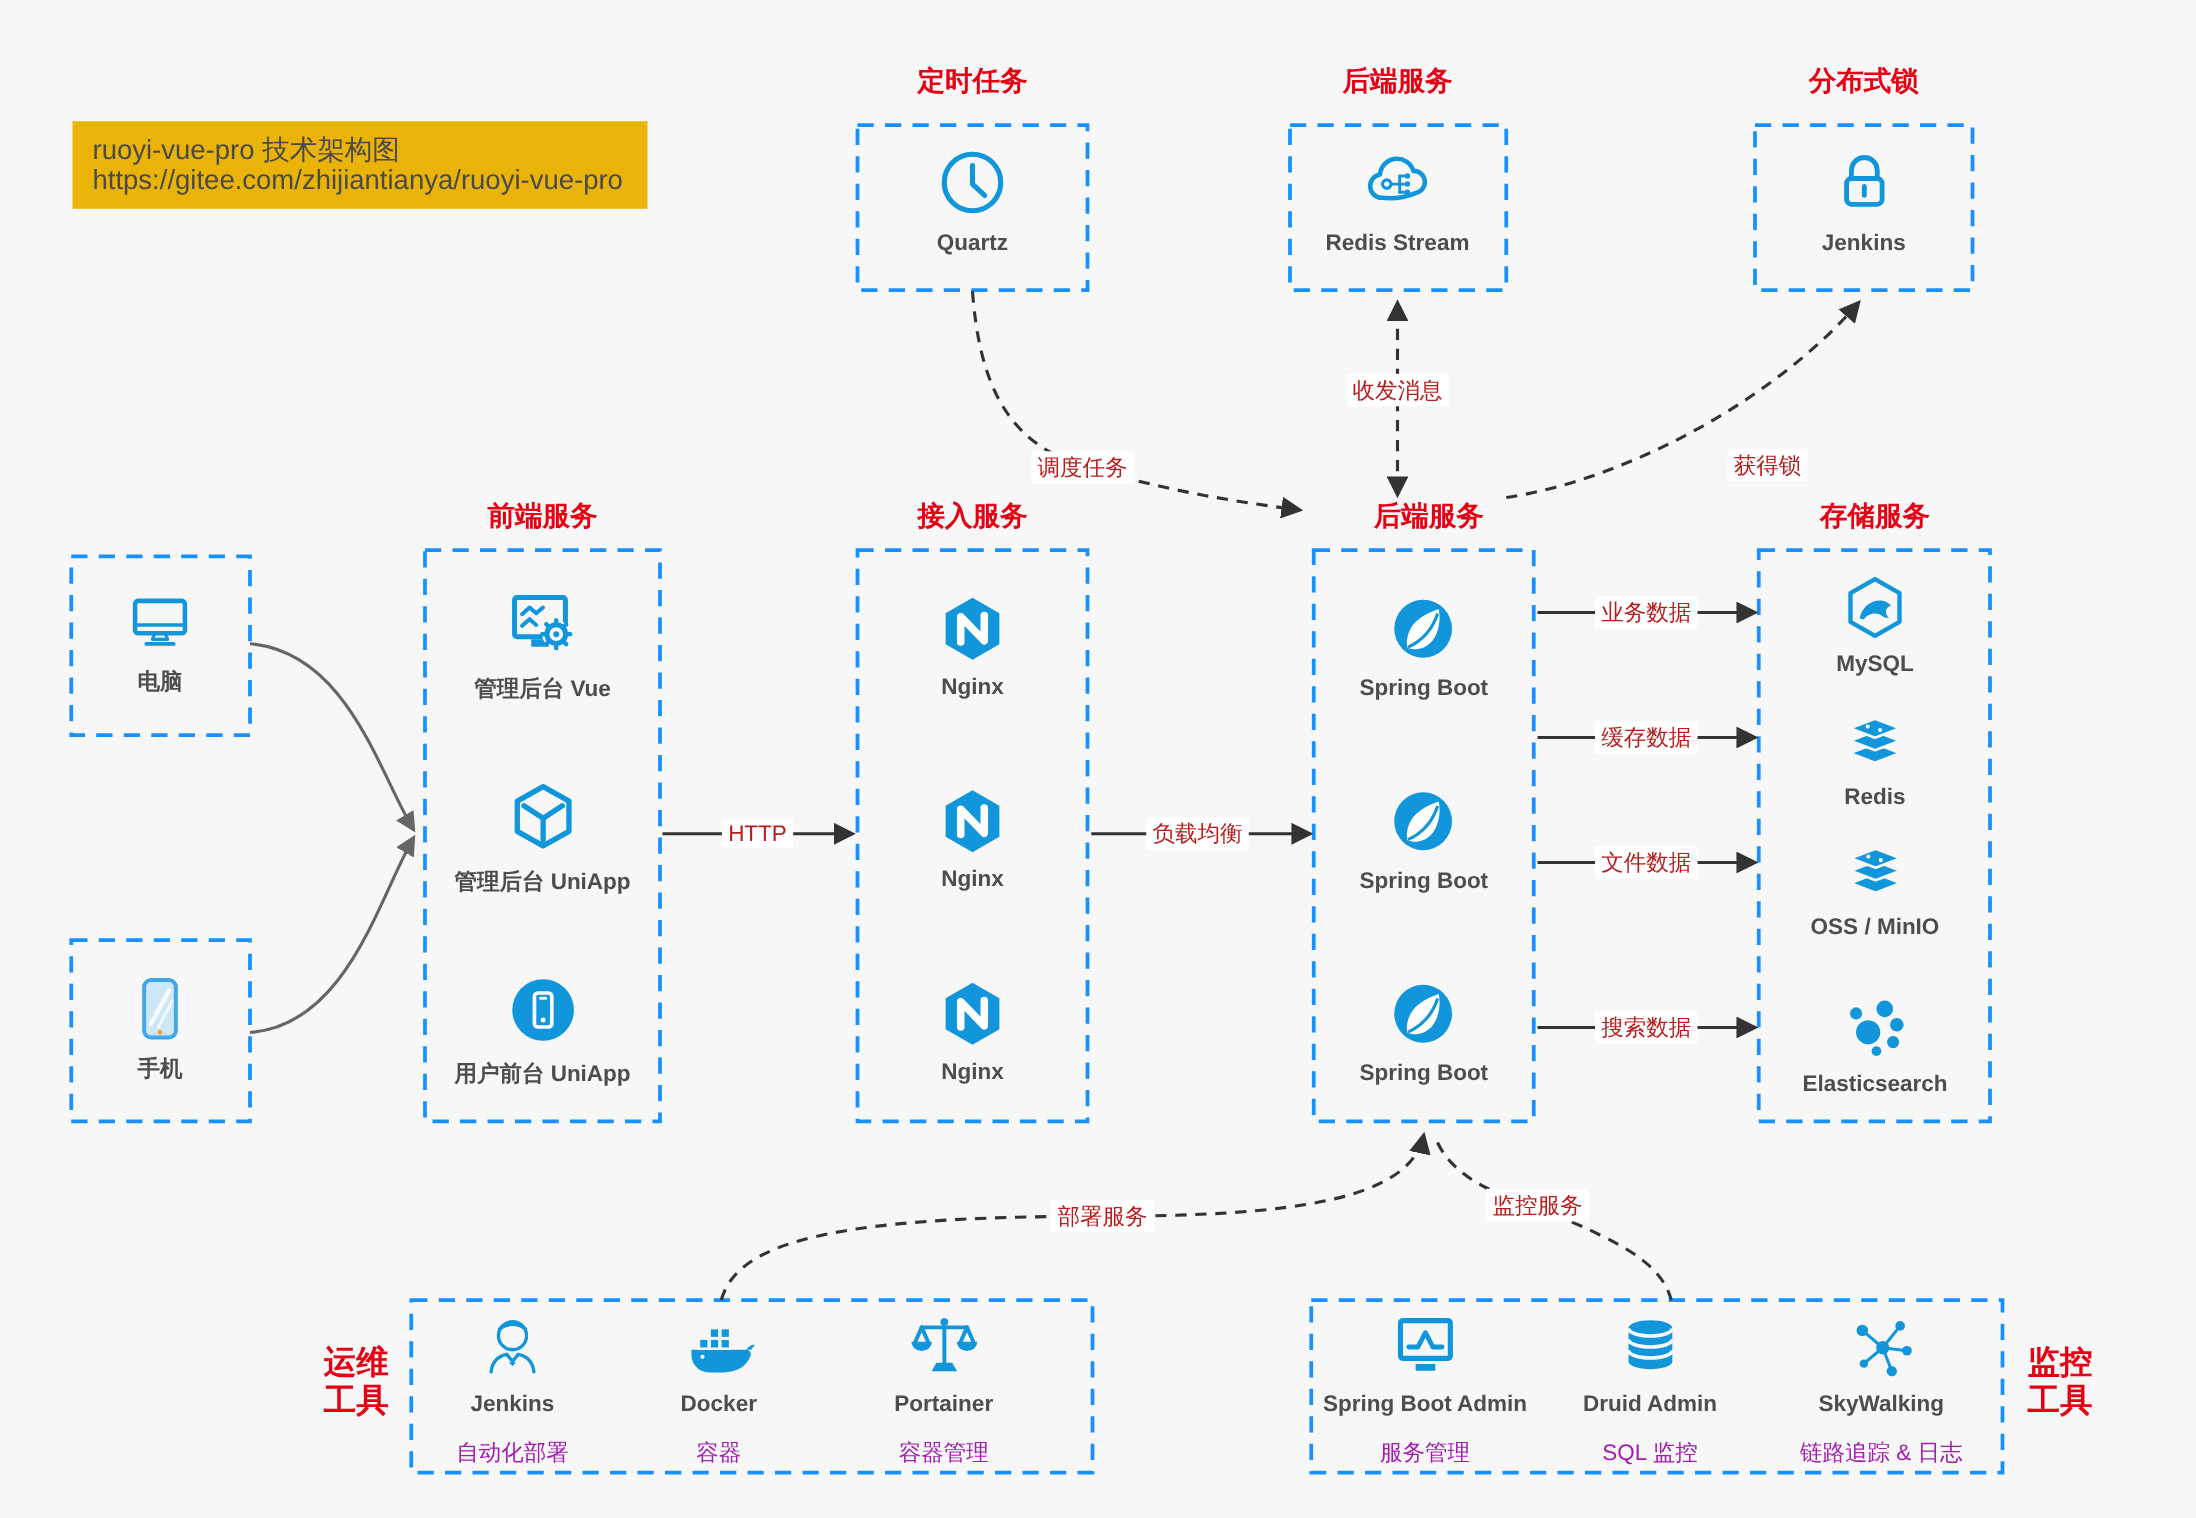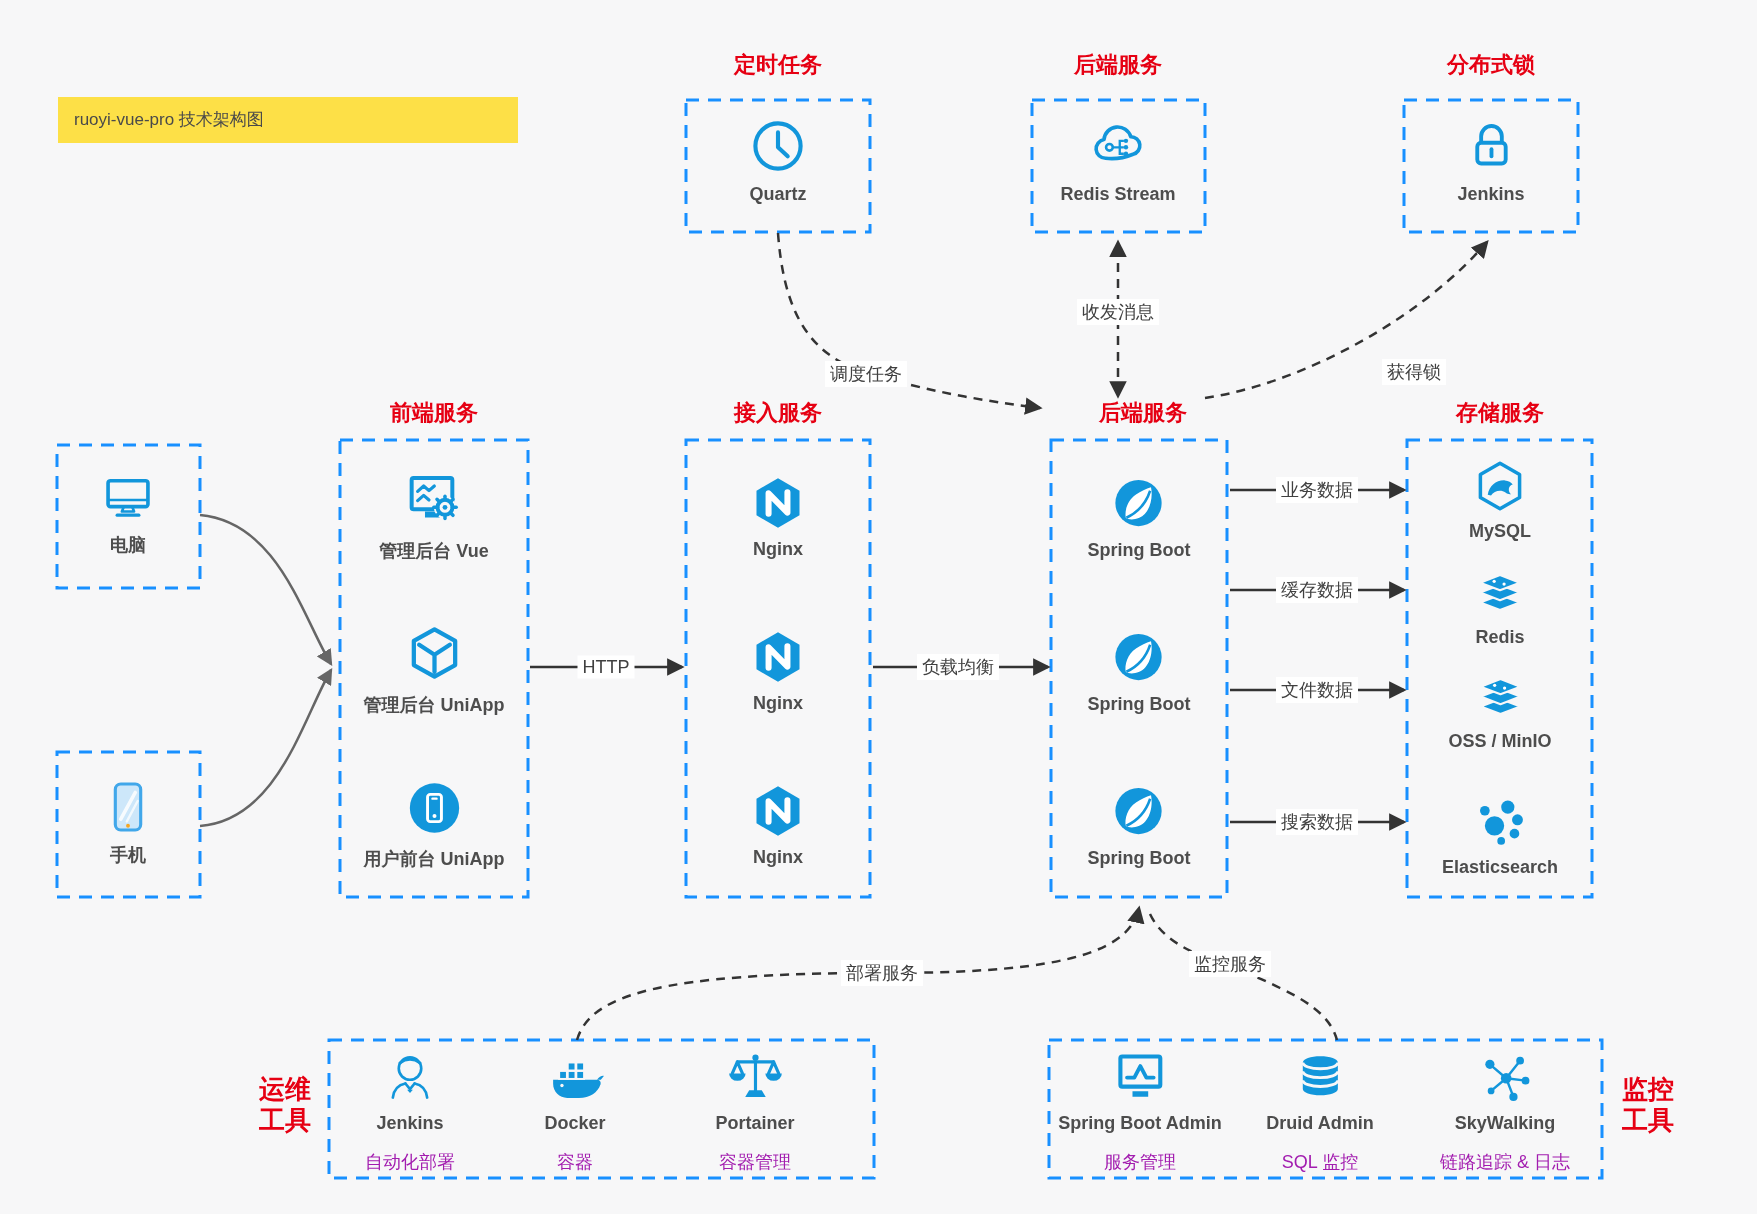--- a/index.html
+++ b/index.html
@@ -8,23 +8,23 @@
   .overlay{position:absolute;left:0;top:0;}
   .group-title{position:absolute;transform:translateX(-50%);color:#e60013;
                font-weight:bold;font-size:22px;white-space:nowrap;}
   .side-title{position:absolute;transform:translateX(-50%);color:#e60013;
               font-weight:bold;font-size:26px;line-height:31px;text-align:center;white-space:nowrap;}
   .node{position:absolute;transform:translateX(-50%);display:flex;flex-direction:column;
         align-items:center;white-space:nowrap;}
   .node .lbl{margin-top:7px;font-size:18px;color:#4d4d4d;font-weight:bold;}
   .node .sub{margin-top:16px;font-size:18px;color:#a21caf;}
   .edge-label{position:absolute;transform:translate(-50%,-50%);background:#ffffff;
-              padding:1px 5px;font-size:18px;color:#404040;white-space:nowrap;}
-  .note{position:absolute;left:58px;top:97px;width:460px;background:#fde047;color:#4a4a4a;
-        font-size:17px;line-height:24px;padding:11px 16px;box-sizing:border-box;}
+              padding:1px 5px;font-size:18px;color:#b91c1c;white-space:nowrap;}
+  .note{position:absolute;left:58px;top:97px;width:460px;background:#eab308;color:#4a4a4a;
+        font-size:22px;line-height:24px;padding:11px 16px;box-sizing:border-box;}
   .note-fold{position:absolute;right:-5px;top:-9px;width:22px;height:22px;background:#c9c9c9;
              transform:rotate(45deg);z-index:-1;}
 </style>
 </head>
 <body>
 
 <div class="canvas">
 
   <svg class="overlay" width="1757" height="1214" viewBox="0 0 1757 1214">
     <defs>
@@ -70,20 +70,21 @@
       <path d="M1118 320 V396" marker-end="url(#mDark)"></path>
       <path d="M1205 398 C1300 384 1420 320 1487 242" marker-end="url(#mDark)"></path>
       <path d="M577 1040 C590 995 660 973 880 973 C1035 973 1128 960 1139 908" marker-end="url(#mDark)"></path>
       <path d="M1150 914 C1170 956 1230 962 1280 988 C1318 1006 1332 1022 1337 1040"></path>
     </g>
   </svg>
 
   <div class="note">
     <div class="note-fold"></div>
     <div>ruoyi-vue-pro 技术架构图</div>
+    <div>https://gitee.com/zhijiantianya/ruoyi-vue-pro</div>
   </div>
 
   <div class="group-title" style="left:778px;top:50px">定时任务</div>
   <div class="group-title" style="left:1118px;top:50px">后端服务</div>
   <div class="group-title" style="left:1491px;top:50px">分布式锁</div>
   <div class="group-title" style="left:434px;top:398px">前端服务</div>
   <div class="group-title" style="left:778px;top:398px">接入服务</div>
   <div class="group-title" style="left:1143px;top:398px">后端服务</div>
   <div class="group-title" style="left:1500px;top:398px">存储服务</div>
 

